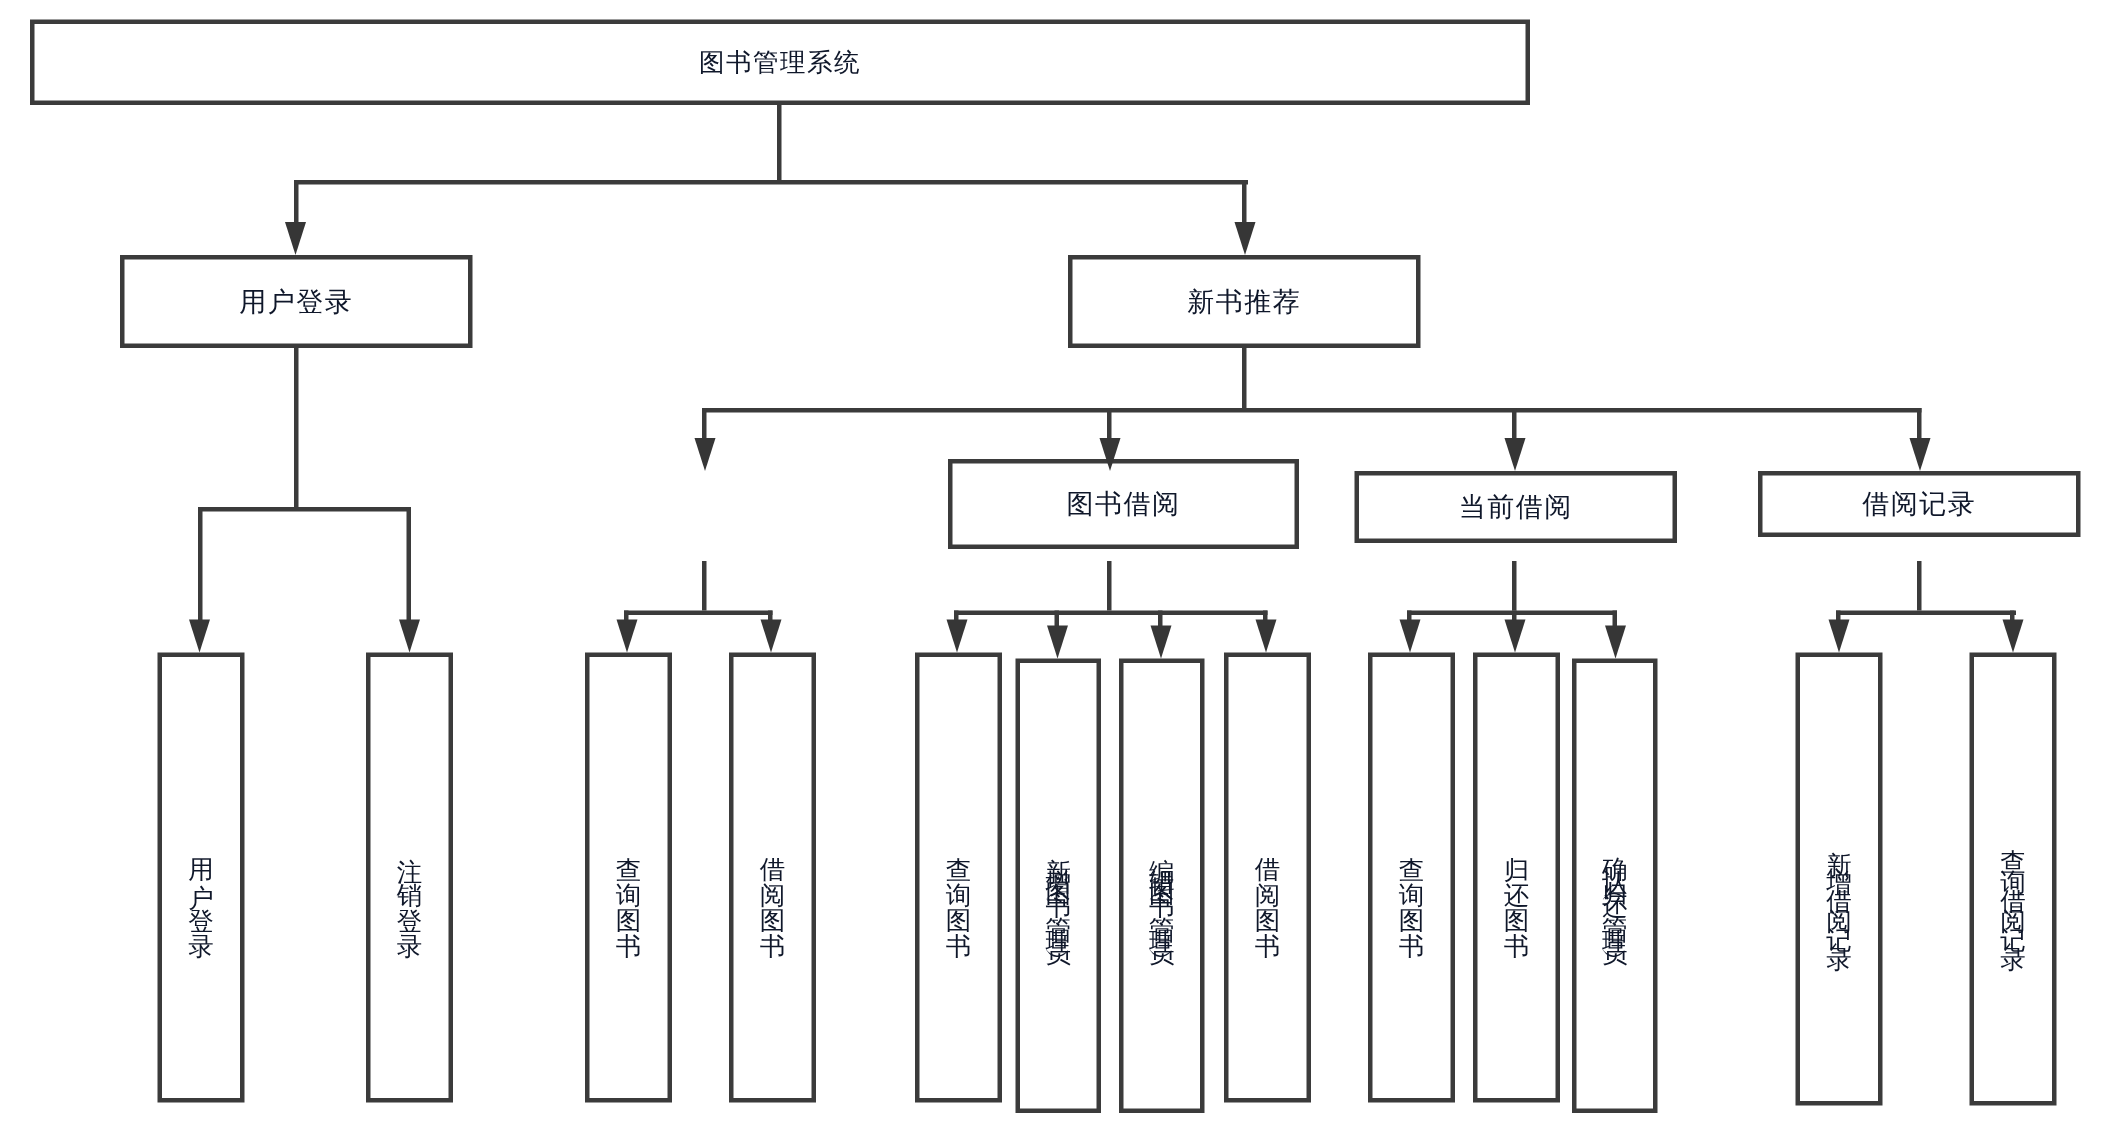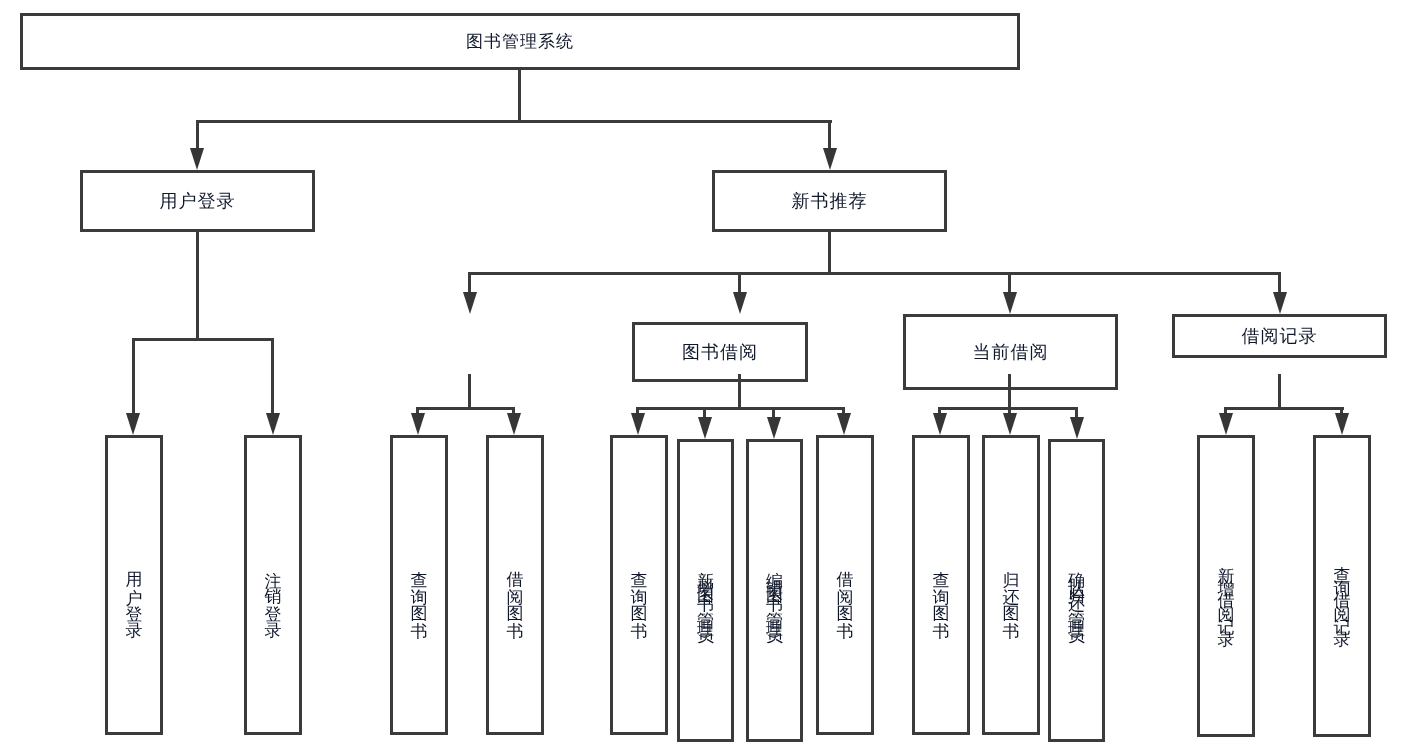--- a/index.html
+++ b/index.html
@@ -42,24 +42,24 @@
   </div>
 
   <div class="node h-node" style="left:80px; top:170px; width:235px; height:62px;">
     <span>用户登录</span>
   </div>
 
   <div class="node h-node" style="left:712px; top:170px; width:235px; height:62px;">
     <span>新书推荐</span>
   </div>
 
-  <div class="node h-node" style="left:632px; top:322px; width:176px; height:60px;">
+  <div class="node h-node" style="left:632px; top:306px; width:234px; height:60px;">
     <span>图书借阅</span>
   </div>
-  <div class="node h-node" style="left:903px; top:314px; width:215px; height:76px;">
+  <div class="node h-node" style="left:903px; top:314px; width:215px; height:48px;">
     <span>当前借阅</span>
   </div>
   <div class="node h-node" style="left:1172px; top:314px; width:215px; height:44px;">
     <span>借阅记录</span>
   </div>
 
   <div class="node v-node" style="left:105px; top:435px; width:58px; height:300px;">
     <span>用户登录</span>
   </div>
   <div class="node v-node" style="left:244px; top:435px; width:58px; height:300px;">

